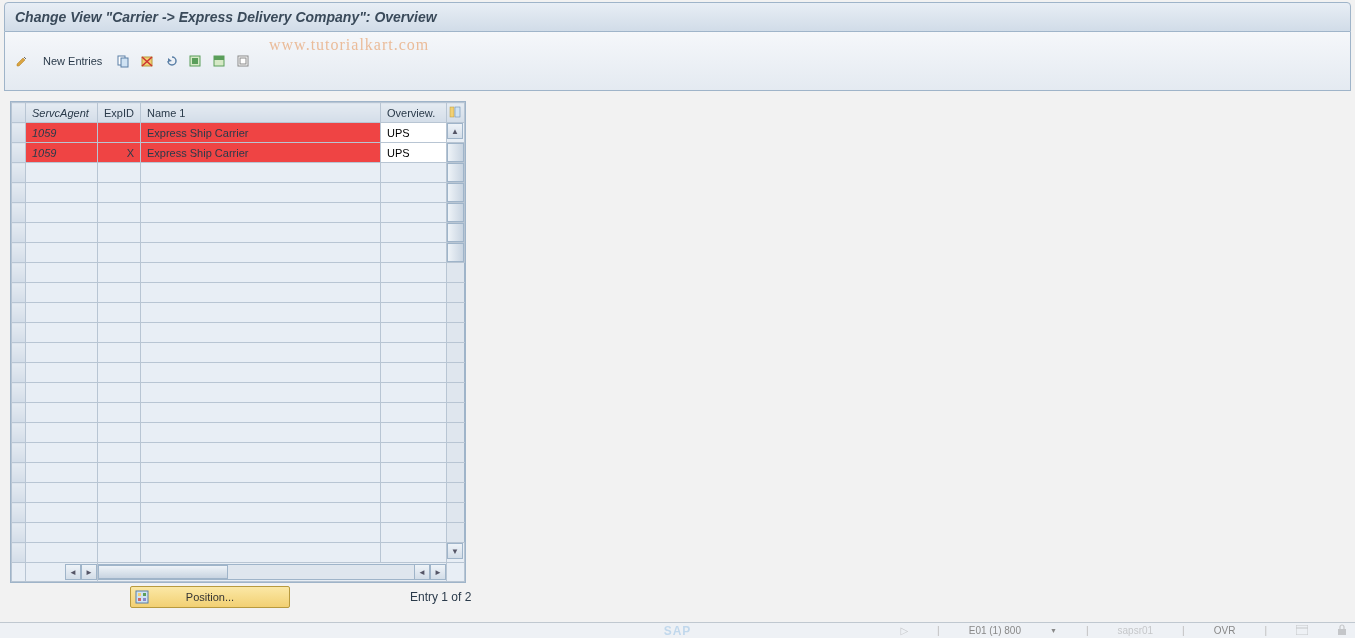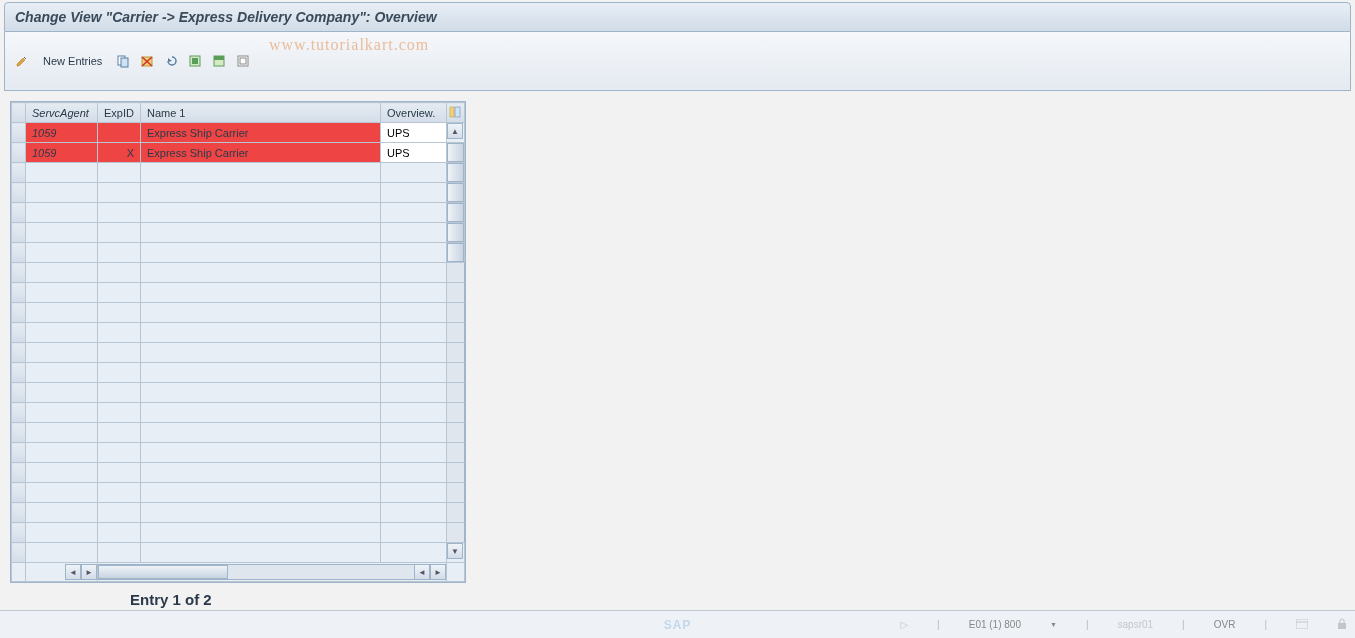--- a/index.html
+++ b/index.html
@@ -207,31 +207,30 @@
       color: #333;
       position: relative;
     }
     .position-btn .pos-icon {
       position: absolute;
       left: 4px;
       width: 14px;
       height: 14px;
     }
     .entry-text {
-      font-size: 15px;
+      font-size: 12px;
       color: #2a3a4a;
-      font-weight: bold;
     }
     
     .status-bar {
       position: absolute;
       bottom: 0;
       left: 0;
       right: 0;
-      height: 28px;
+      height: 16px;
       border-top: 1px solid #c0c8d0;
       background: #eef1f5;
       display: flex;
       align-items: center;
       justify-content: flex-end;
       padding: 0 8px;
       gap: 29px;
       font-size: 10px;
       color: #888;
     }
@@ -541,20 +540,32 @@
         </div>
       </td>
       <td></td>
     </tr>
   </tbody>
     </table>
 </div>
 
 
 <div class="footer-row">
+  <button class="position-btn">
+    <span class="pos-icon">
+      <svg width="14" height="14" viewBox="0 0 14 14">
+          <rect x="1" y="1" width="12" height="12" fill="#cfe2f3" stroke="#5a7fa6"></rect>
+          <rect x="3" y="3" width="3" height="3" fill="#f2d073"></rect>
+          <rect x="8" y="3" width="3" height="3" fill="#5a9e5a"></rect>
+          <rect x="3" y="8" width="3" height="3" fill="#cc6666"></rect>
+          <rect x="8" y="8" width="3" height="3" fill="#8888cc"></rect>
+        </svg>
+    </span>
+    <span>Position...</span>
+  </button>
   <span class="entry-text">Entry 1 of 2</span>
 </div>
 
 
 <div class="status-bar">
   <span class="sap-logo faded">SAP</span>
   <span class="faded">▷</span>
   <span class="status-sep">|</span>
   <span>E01 (1) 800</span>
   <span class="tri">▼</span>

